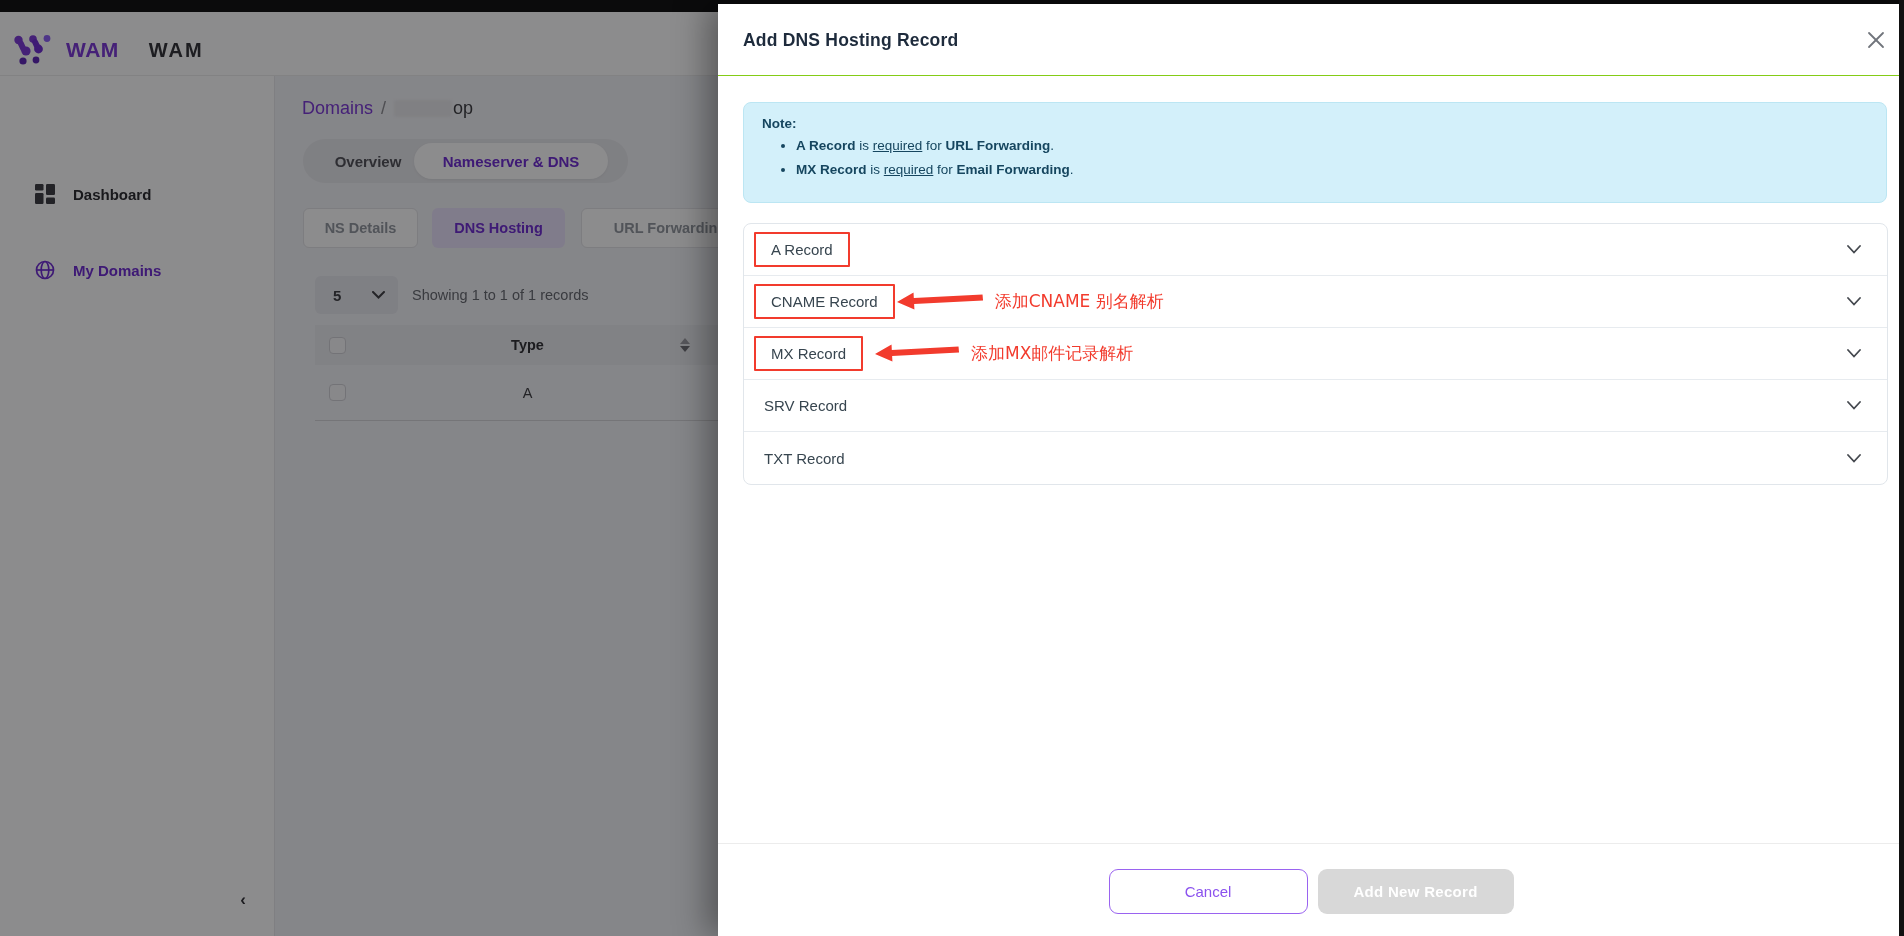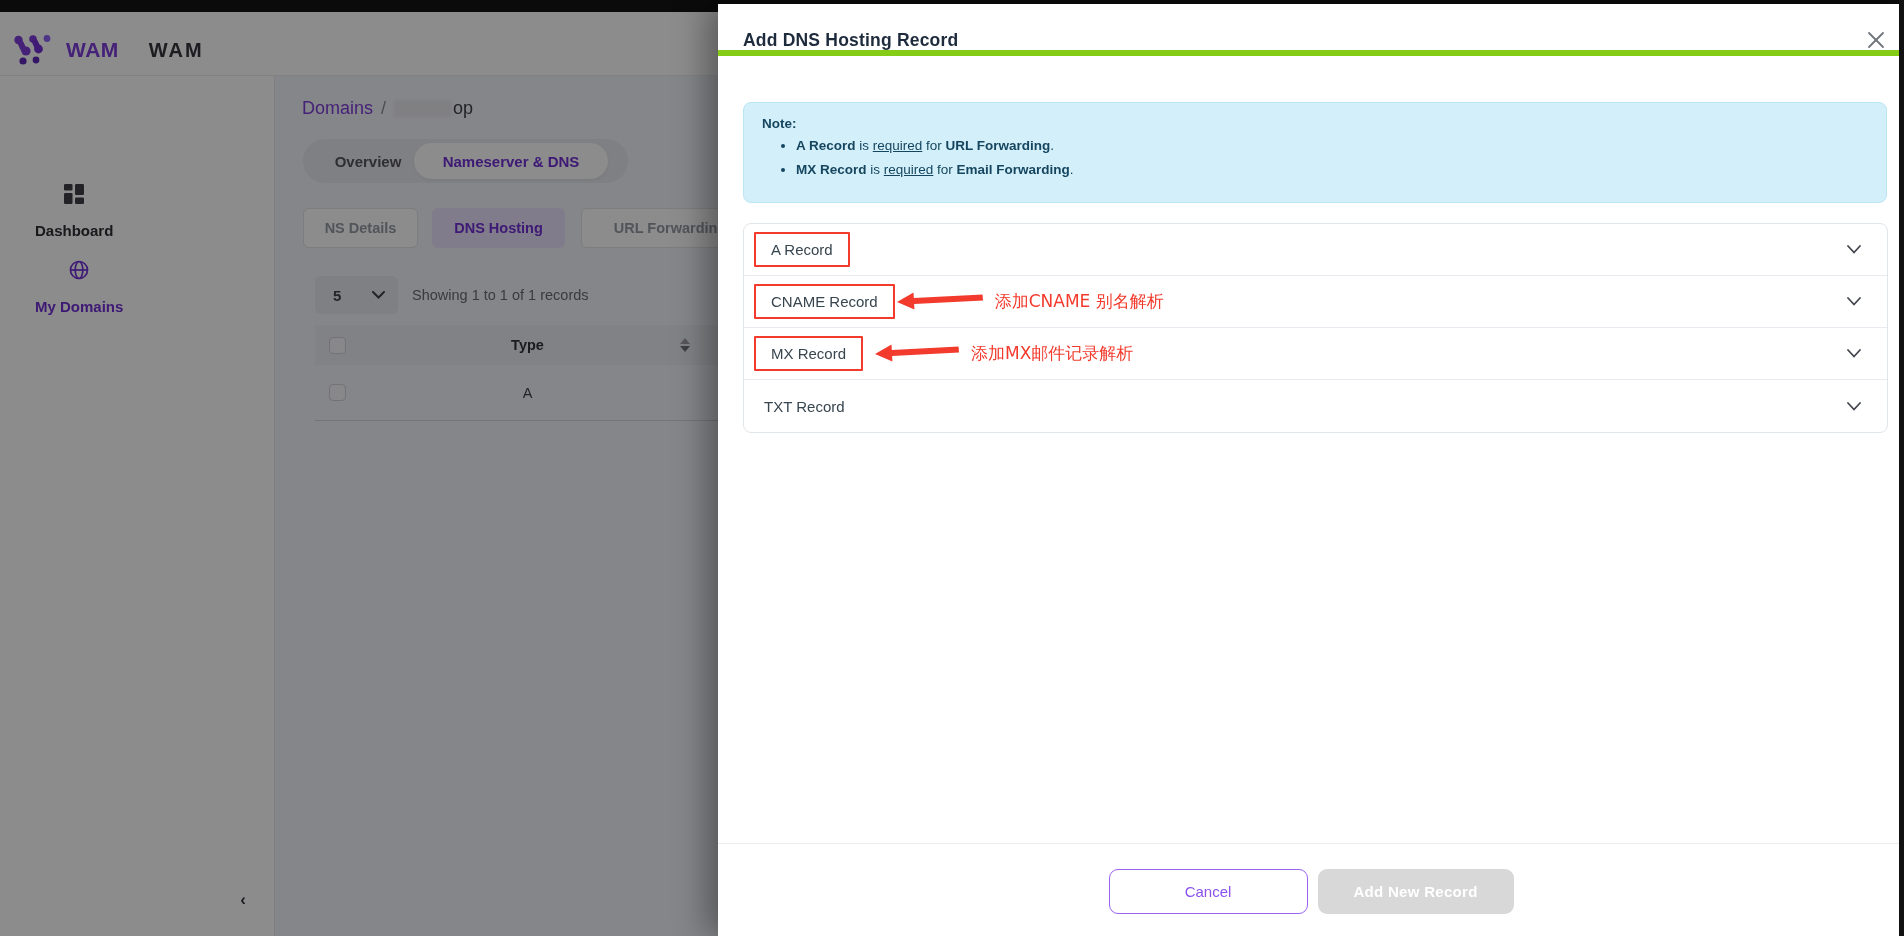--- a/index.html
+++ b/index.html
@@ -12,21 +12,21 @@
   .right-strip { position:absolute; top:0; right:0; width:5px; height:100%; background:#111; z-index:40; }
 
   
   .topbar { position:absolute; top:12px; left:0; right:0; height:64px; background:#ffffff; border-bottom:1px solid #ececec; z-index:2; }
   .logo-wrap { position:absolute; left:14px; top:22px; display:flex; align-items:center; }
   .logo-text { font-size:21px; font-weight:700; color:#7a35d6; margin-left:6px; letter-spacing:.5px; }
   .app-title { font-size:20px; font-weight:700; color:#2f2f33; margin-left:30px; letter-spacing:2px; }
 
   
   .sidebar { position:absolute; top:76px; left:0; width:275px; bottom:0; background:#ffffff; border-right:1px solid #e7e7ea; z-index:2; }
-  .side-item { position:absolute; left:35px; display:flex; align-items:center; gap:18px; cursor:pointer;flex-direction:column; }
+  .side-item { position:absolute; left:35px; display:flex; align-items:center; gap:18px; cursor:pointer; }
   .side-item .lbl { font-size:15px; font-weight:600; color:#26262b; }
   .side-item.active .lbl { color:#6d28d2; }
   .side-item-1 { top:108px; }
   .side-item-2 { top:184px;justify-content:center; }
   .collapse-btn { position:absolute; right:28px; bottom:28px; font-size:17px; font-weight:700; color:#2e2e33; cursor:pointer; line-height:1; }
 
   
   .main { position:absolute; top:76px; left:275px; right:0; bottom:0; background:#f2f3f7; z-index:2; }
   .breadcrumb { position:absolute; left:27px; top:22px; display:flex; align-items:center; font-size:18px; }
   .bc-root { color:#7a35d6; font-weight:500; cursor:pointer; }
@@ -64,21 +64,21 @@
   .sort-icon { position:absolute; left:365px; display:flex; flex-direction:column; gap:2px; cursor:pointer; }
   .sort-icon .tri-up { width:0; height:0; border-left:5px solid transparent; border-right:5px solid transparent; border-bottom:6px solid #9a9aa0; }
   .sort-icon .tri-dn { width:0; height:0; border-left:5px solid transparent; border-right:5px solid transparent; border-top:6px solid #6d6d73; }
 
   
   .overlay { position:absolute; inset:0; background:rgba(10,10,12,0.47); z-index:10; }
 
   
   .modal { position:absolute; left:718px; top:4px; right:0; bottom:0; background:#ffffff; z-index:20;
            box-shadow:-12px 0 30px rgba(0,0,0,.35); }
-  .modal-header { position:relative; height:52px; border-bottom:6px solid #84cc16; }
+  .modal-header { position:relative; height:72px; border-bottom:1px solid #84cc16; }
   .modal-title { position:absolute; left:25px; top:26px; font-size:17.5px; font-weight:600; color:#1e2b3c; letter-spacing:.2px; }
   .close-btn { position:absolute; right:16px; top:24px; width:24px; height:24px; cursor:pointer; color:#71757c; }
 
   .note-box { position:absolute; left:25px; top:98px; width:1144px; height:101px; background:#d3f0fa; border:1px solid #bce6f3;
               border-radius:8px; padding:13px 18px; color:#16465f; }
   .note-head { font-size:13.5px; font-weight:700; }
   .note-box ul { margin:3px 0 0 0; padding-left:34px; list-style:disc; }
   .note-box li { font-size:13.5px; line-height:24px; }
   .note-box b { font-weight:700; }
   .note-box u { text-decoration:underline; }
@@ -260,20 +260,28 @@
           </span>
           <span class="annot-text">添加MX邮件记录解析</span>
         </span>
         <span class="acc-chev">
           <svg width="14" height="9" viewBox="0 0 14 9" fill="none" stroke="#45494f" stroke-width="1.8" stroke-linecap="round">
               <polyline points="1,1 7,7.5 13,1"></polyline>
             </svg>
         </span>
       </div>
 
+      <div class="acc-row">
+        <span class="acc-label">SRV Record</span>
+        <span class="acc-chev">
+          <svg width="14" height="9" viewBox="0 0 14 9" fill="none" stroke="#45494f" stroke-width="1.8" stroke-linecap="round">
+              <polyline points="1,1 7,7.5 13,1"></polyline>
+            </svg>
+        </span>
+      </div>
 
       <div class="acc-row">
         <span class="acc-label">TXT Record</span>
         <span class="acc-chev">
           <svg width="14" height="9" viewBox="0 0 14 9" fill="none" stroke="#45494f" stroke-width="1.8" stroke-linecap="round">
               <polyline points="1,1 7,7.5 13,1"></polyline>
             </svg>
         </span>
       </div>
 

